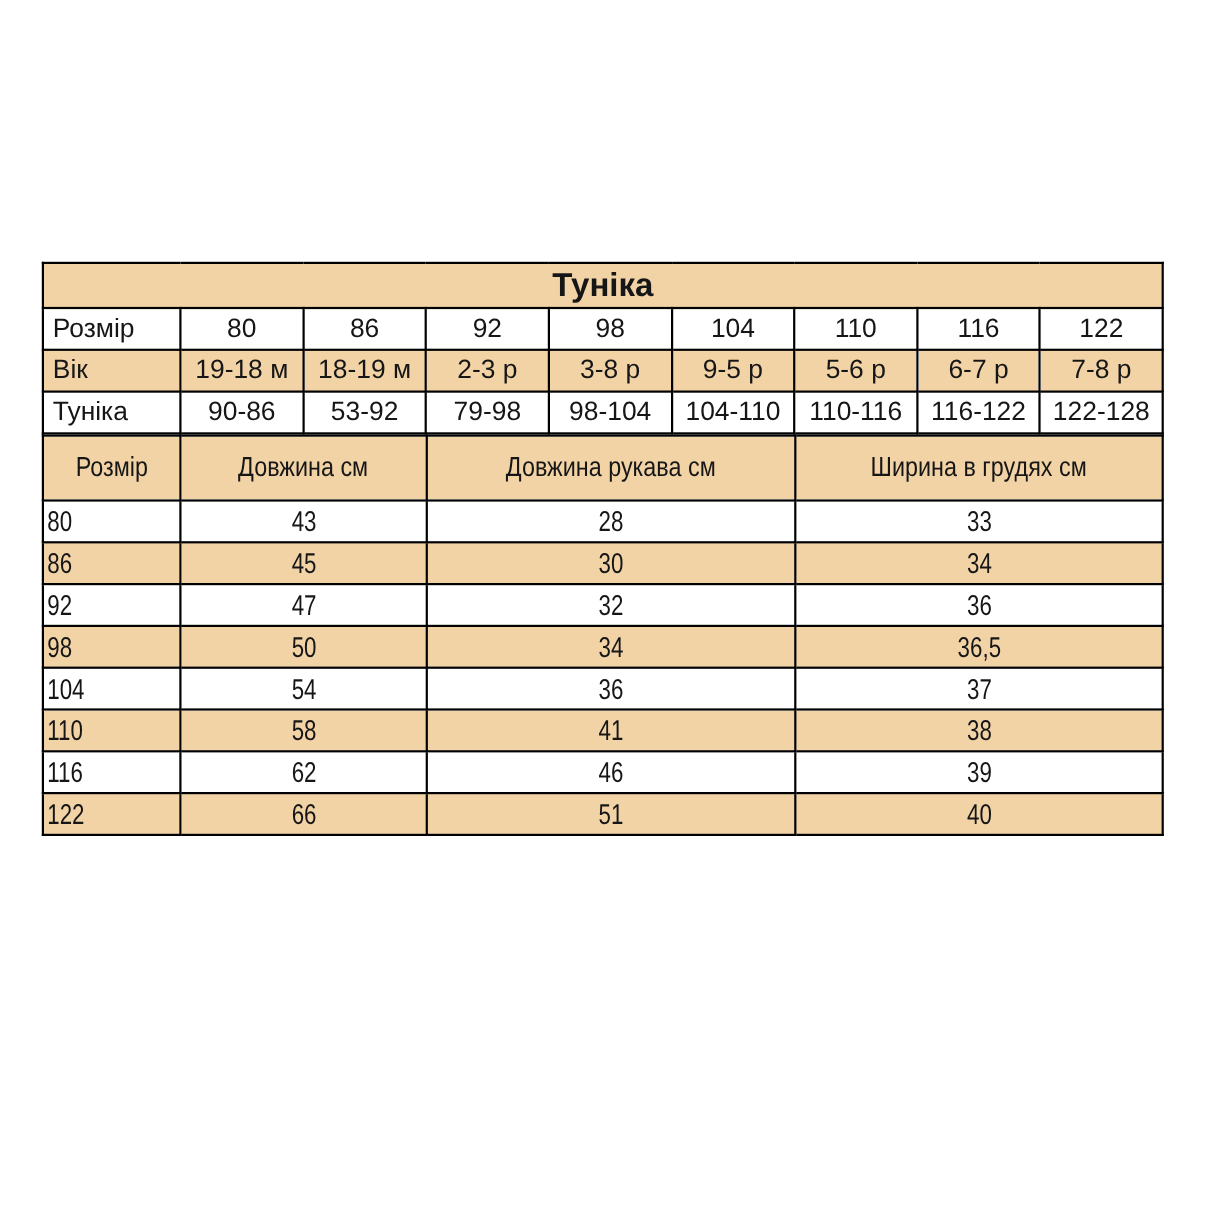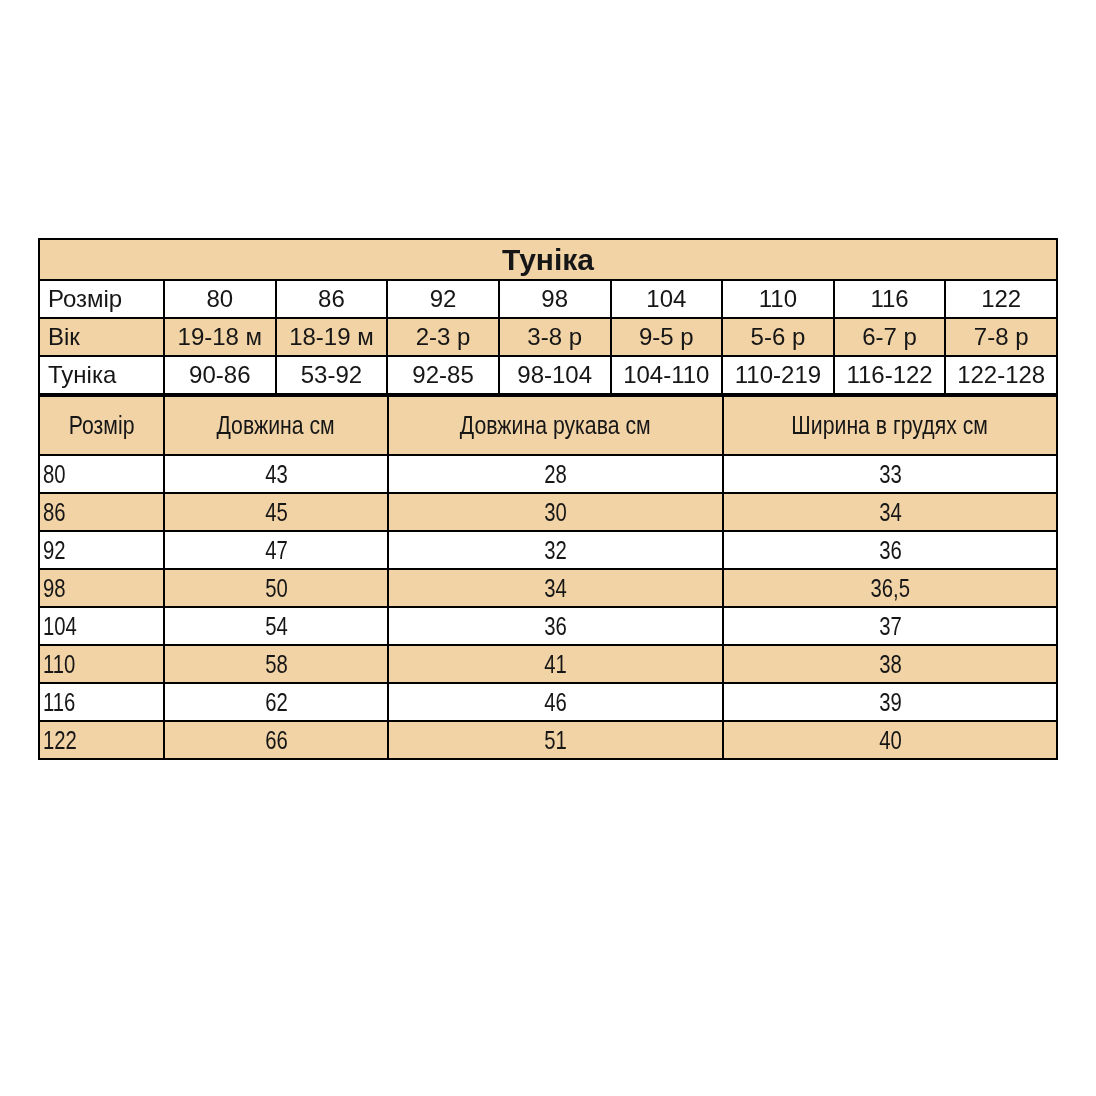--- a/index.html
+++ b/index.html
@@ -97,24 +97,24 @@
       <td>3-8 р</td>
       <td>9-5 р</td>
       <td>5-6 р</td>
       <td>6-7 р</td>
       <td>7-8 р</td>
     </tr>
     <tr>
       <td class="lbl">Туніка</td>
       <td>90-86</td>
       <td>53-92</td>
-      <td>92-85</td>
+      <td>79-98</td>
       <td>98-104</td>
       <td>104-110</td>
-      <td>110-219</td>
+      <td>110-116</td>
       <td>116-122</td>
       <td>122-128</td>
     </tr>
   </tbody>
     </table>
 
   <table class="t2">
     <colgroup>
       <col style="width:125px">
       <col style="width:224px">

